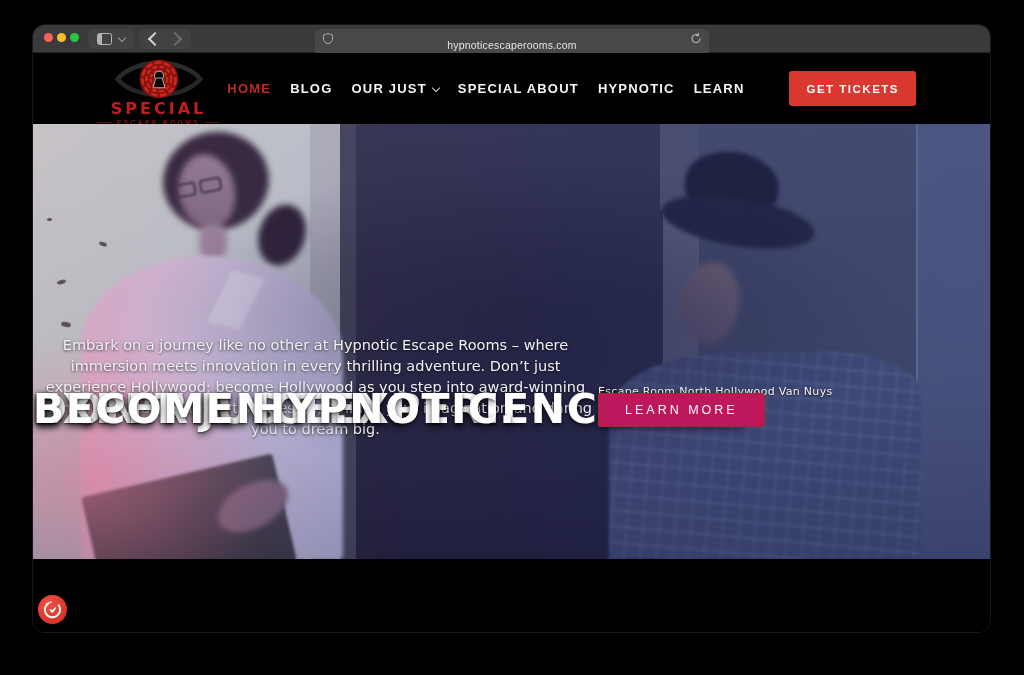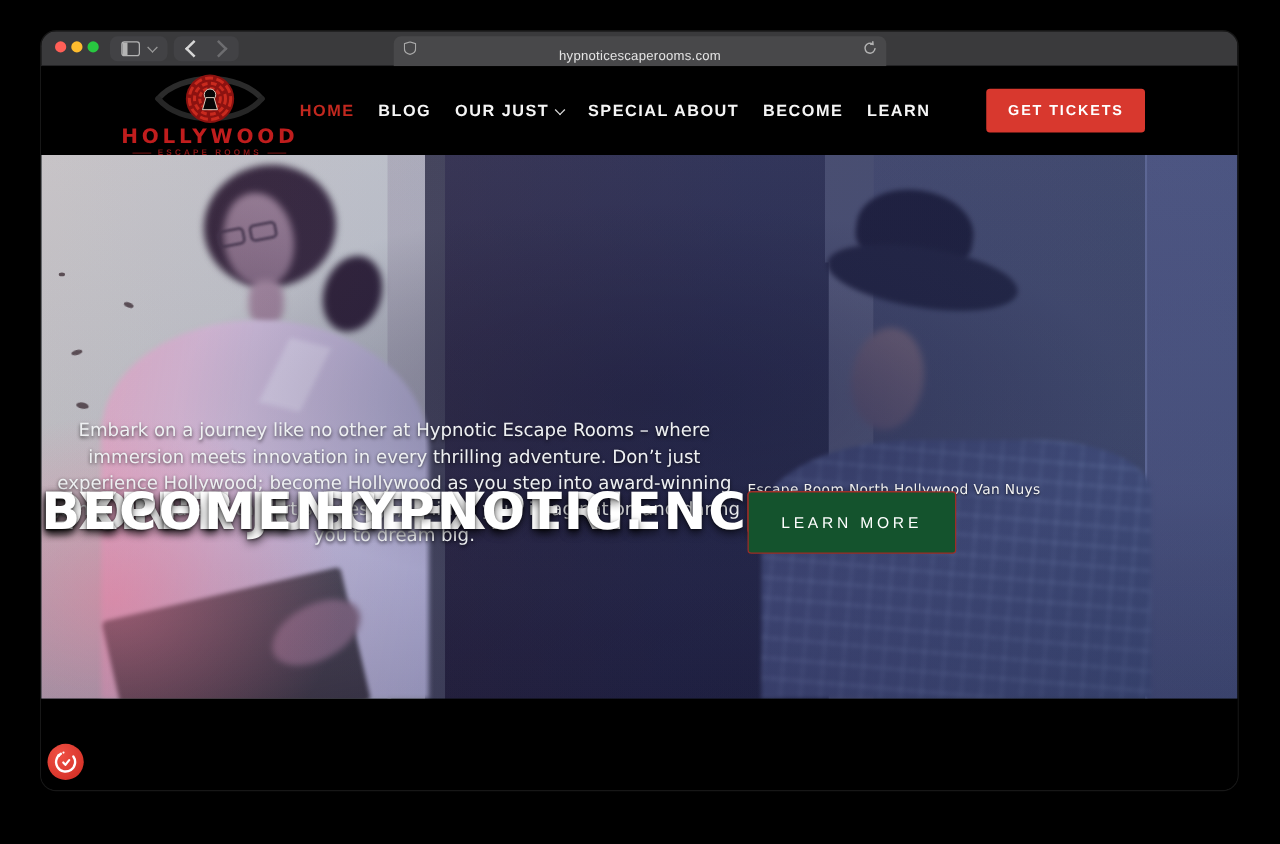--- a/index.html
+++ b/index.html
@@ -89,21 +89,21 @@
   .hero-content>*{position:static;}
   .hero h1{margin:0;font-family:"DejaVu Sans",sans-serif;font-weight:bold;font-size:41px;line-height:51px;
     letter-spacing:1.5px;color:#fff;text-shadow:0 3px 7px rgba(0,0,0,.6),0 1px 2px rgba(0,0,0,.5);}
   .hero h1 span{display:block;}
   .hero p{margin:8px 0 0;width:565px;font-family:"DejaVu Sans",sans-serif;font-size:14.5px;line-height:21px;
     color:#eef0f2;text-shadow:0 1px 3px rgba(0,0,0,.65);}
   .btn-row{display:flex;gap:26px;margin-top:18px;}
   .btn-primary{background:#d33a2f;color:#fff;border:none;border-radius:3px;height:34px;padding:0 22px;
     font-family:"Liberation Sans",sans-serif;font-weight:bold;font-size:12px;letter-spacing:2px;cursor:pointer;
     box-shadow:0 2px 6px rgba(0,0,0,.4);}
-  .btn-secondary{background:#14532d;color:#fff;border:1px solid #9e2d26;border-radius:3px;height:50px;padding:0 26px;
+  .btn-secondary{background:#be185d;color:#fff;border:1px solid #9e2d26;border-radius:3px;height:34px;padding:0 26px;
     font-family:"Liberation Sans",sans-serif;font-size:12.5px;letter-spacing:3px;cursor:pointer;}
   .caption{margin-top:15px;font-family:"DejaVu Sans",sans-serif;font-size:11px;color:#f3f3f3;letter-spacing:.3px;
     text-shadow:0 1px 2px rgba(0,0,0,.7);}
 
   .below{height:73px;background:#000;position:relative;}
   .a11y-btn{position:absolute;left:5px;top:36px;width:29px;height:29px;border-radius:50%;border:none;cursor:pointer;
     background:radial-gradient(circle at 35% 30%,#ef5044,#cf2a20);box-shadow:0 1px 4px rgba(0,0,0,.6);
     display:flex;align-items:center;justify-content:center;padding:0;}
 </style>
 </head>
@@ -147,34 +147,34 @@
           <path d="M3 25 C 22 48, 74 48, 93 25" fill="none" stroke="#262626" stroke-width="5" stroke-linecap="round"></path>
           <circle cx="48" cy="25" r="21" fill="#8c1210"></circle>
           <circle cx="48" cy="25" r="18" fill="none" stroke="#c92a1e" stroke-width="2.6" stroke-dasharray="7 3"></circle>
           <circle cx="48" cy="25" r="13.5" fill="none" stroke="#c92a1e" stroke-width="2.6" stroke-dasharray="5 3"></circle>
           <circle cx="48" cy="25" r="9" fill="none" stroke="#c92a1e" stroke-width="2.6" stroke-dasharray="4 2"></circle>
           <g stroke="#e8d9c8" stroke-width="0.8" fill="#070707">
             <circle cx="48" cy="21.5" r="5"></circle>
             <path d="M44.5 24 L51.5 24 L54.5 34.5 L41.5 34.5 Z"></path>
           </g>
         </svg>
-        <div class="logo-title">HOLLYWOOD</div>
+        <div class="logo-title">SPECIAL</div>
         <div class="logo-sub">
           <span class="line"></span>
           <span class="txt">ESCAPE ROOMS</span>
           <span class="line"></span>
         </div>
       </div>
 
       <nav class="nav">
         <a href="#" class="active">HOME</a>
         <a href="#">BLOG</a>
         <a href="#"><span>OUR JUST</span><span class="nav-chev"></span></a>
         <a href="#">SPECIAL ABOUT</a>
-        <a href="#">BECOME</a>
+        <a href="#">HYPNOTIC</a>
         <a href="#">LEARN</a>
         <button class="cta-btn">GET TICKETS</button>
       </nav>
     </header>
 
     <section class="hero">
       <div style="position:absolute;inset:0;">
         <div class="w-mint"></div>
         <div class="w-frame"></div>
         <div class="w-seam"></div>

